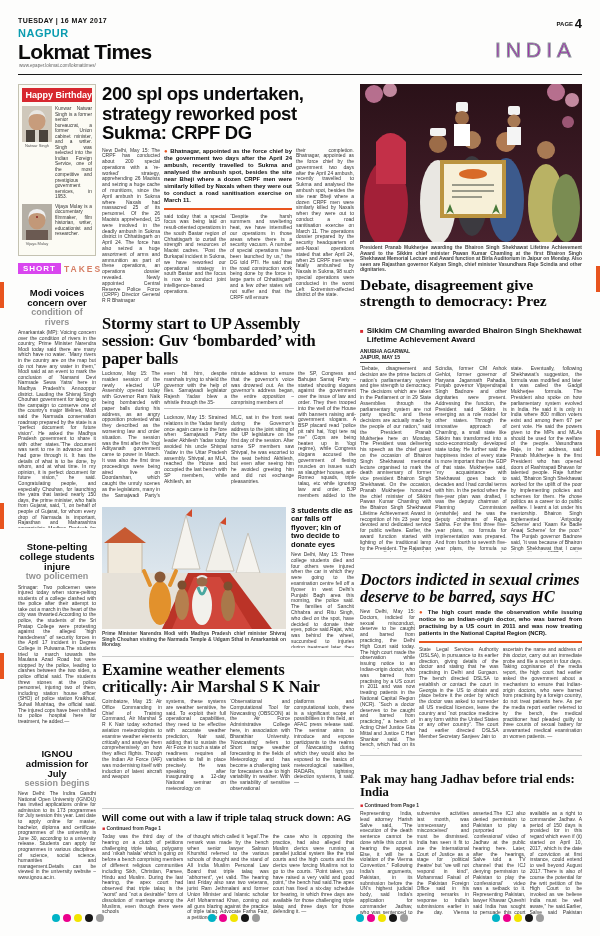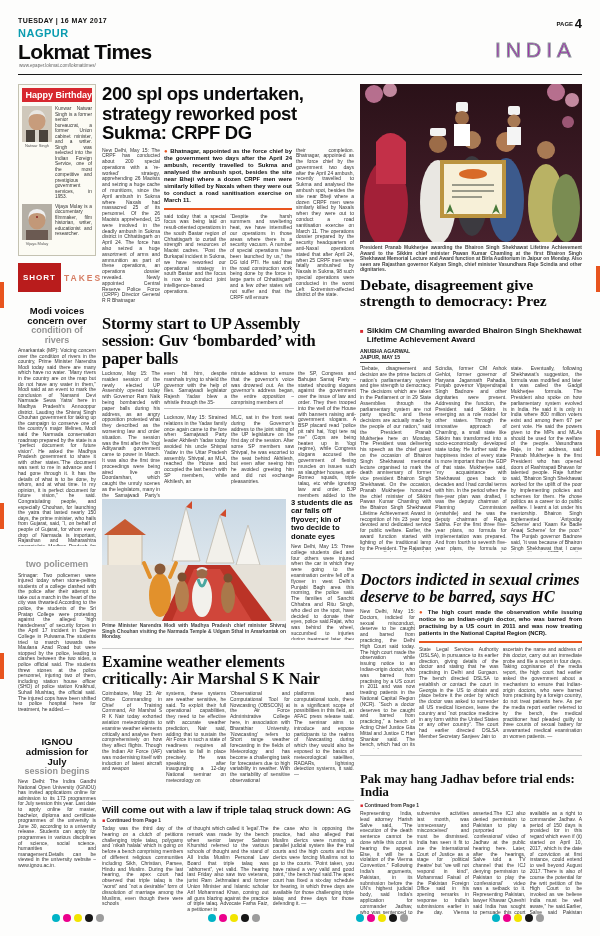--- a/index.html
+++ b/index.html
@@ -25,21 +25,21 @@
   .cols{display:flex;gap:4px;}
   .cols>div{flex:1;overflow:hidden;}
   
   .bd-box{border:1px solid #c4c2b2;background:#fcfbf4;padding:3px;height:164px;overflow:hidden;}
   .bd-title{background:#d7282f;color:#fff;font-size:9px;font-weight:bold;text-align:right;padding:2px 0;}
   .bd-entry{display:flex;gap:3px;margin-top:4px;}
   .bd-photo-wrap{width:30px;flex:none;}
   .bd-cap{font-size:4px;color:#555;text-align:center;margin-top:1px;}
   .bd-text{flex:1;font-size:4.8px;line-height:5.5px;text-align:justify;color:#333;overflow:hidden;}
   .stk-row{display:flex;align-items:center;margin-top:7px;}
-  .stk-a{background:#b91c1c;color:#fff;font-size:8px;font-weight:bold;padding:10px 5px;letter-spacing:1px;}
+  .stk-a{background:#d946ef;color:#fff;font-size:8px;font-weight:bold;padding:1px 5px;letter-spacing:1px;}
   .stk-b{color:#d0684a;font-size:8.5px;font-weight:bold;letter-spacing:2px;padding-left:3px;opacity:.85;}
   .side-art{margin-top:14px;}
   .side-h1{font-size:9.5px;font-weight:bold;line-height:10px;text-align:center;color:#0d0d0d;}
   .side-h2{font-size:9px;font-weight:bold;line-height:9.5px;text-align:center;color:#939393;}
   .side-body{margin-top:3px;font-size:5px;line-height:5.6px;text-align:justify;color:#333;overflow:hidden;}
   
   .crpf-hl{font-size:18.5px;font-weight:bold;line-height:19.5px;letter-spacing:-.4px;color:#0a0a0a;}
   .crpf-body{margin-top:5px;height:160px;display:flex;gap:4px;}
   .nw-col{width:58px;flex:none;overflow:hidden;}
   .mid-col{width:128px;flex:none;display:flex;flex-direction:column;}
@@ -49,21 +49,21 @@
   .mid-two{display:flex;gap:4px;flex:1;overflow:hidden;}
   .mid-two>div{flex:1;overflow:hidden;}
   .serif-hl{font-family:"Liberation Serif",serif;font-weight:bold;color:#0a0a0a;}
   .stormy{margin-top:7px;}
   .stormy-hl{font-size:16.5px;line-height:17.5px;letter-spacing:-.2px;}
   .stormy-body{margin-top:4px;height:128px;display:flex;gap:4px;}
   .spfeud{border-top:.5px solid #bbb;padding-top:3px;margin-top:3px;flex:1;overflow:hidden;}
   .spfeud-hl{font-size:8.6px;font-weight:bold;line-height:9.5px;color:#0c0c0c;}
   .spfeud-cols{display:flex;gap:4px;margin-top:3px;overflow:hidden;}
   .spfeud-cols>div{flex:1;overflow:hidden;}
-  .photo-row{display:flex;gap:5px;}
+  .photo-row{margin-top:8px;display:flex;gap:5px;}
   .mphoto-wrap{width:184px;flex:none;}
   .caption{font-size:4.9px;line-height:5.6px;color:#444;font-weight:bold;margin-top:2px;text-align:justify;}
   .students{width:63px;flex:none;overflow:hidden;}
   .students-hl{font-size:7.6px;font-weight:bold;line-height:8.4px;color:#0b0b0b;}
   .students-body{margin-top:3px;height:96px;}
   .weather{margin-top:8px;border-top:.5px solid #ccc;padding-top:4px;}
   .weather-hl{font-size:16px;line-height:17px;}
   .weather-body{margin-top:4px;height:102px;}
   .talaq{margin-top:7px;border-top:.5px solid #ccc;padding-top:4px;}
   .talaq-hl{font-size:9.6px;font-weight:bold;line-height:10px;color:#0b0b0b;}
@@ -151,20 +151,21 @@
       <span class="stk-b">TAKES</span>
     </div>
 
     <div class="side-art">
       <div class="side-h1">Modi voices concern over</div>
       <div class="side-h2">condition of rivers</div>
       <div class="side-body" style="height:198px;">Amarkantak (MP): Voicing concern over the condition of rivers in the country, Prime Minister Narendra Modi today said there are many which have no water. “Many rivers in the country are on the map but do not have any water in them,” Modi said at an event to mark the conclusion of ‘Namami Devi Narmade Sewa Yatra’ here in Madhya Pradesh’s Annooppur district. Lauding the Shivraj Singh Chouhan government for taking up the campaign to conserve one of the country’s major lifelines, Modi said the Narmada conservation roadmap prepared by the state is a “perfect document for future vision”. He asked the Madhya Pradesh government to share it with other states.“The document was sent to me in advance and I had gone through it. It has the details of what is to be done, by whom, and at what time. In my opinion, it is perfect document for future vision,” he said. Congratulating people, and especially Chouhan, for launching the yatra that lasted nearly 150 days, the prime minister, who hails from Gujarat, said, “I, on behalf of people of Gujarat, for whom every drop of Narmada is important, Rajasthan and Maharashtra congratulate Madhya Pradesh for this great initiative.”—</div>
     </div>
 
     <div class="side-art">
+      <div class="side-h1">Stone-pelting college students injure</div>
       <div class="side-h2">two policemen</div>
       <div class="side-body" style="height:150px;">Srinagar: Two policemen were injured today when stone-pelting students of a college clashed with the police after their attempt to take out a march in the heart of the city was thwarted.According to the police, the students of the Sri Pratap College were protesting against the alleged “high handedness” of security forces in the April 17 incident in Degree College in Pulwama.The students tried to march towards the Maulana Azad Road but were stopped by the police, leading to clashes between the two sides, a police official said. The students threw stones at the police personnel, injuring two of them, including station house officer (SHO) of police station Kralkhud, Suhail Mushtaq, the official said. The injured cops have been shifted to police hospital here for treatment, he added.—</div>
     </div>
 
     <div class="side-art">
       <div class="side-h1">IGNOU admission for July</div>
       <div class="side-h2">session begins</div>
       <div class="side-body" style="height:120px;">New Delhi: The Indira Gandhi National Open University (IGNOU) has invited applications online for admission to its 173 programmes for July session this year. Last date to apply online for master, bachelor, diploma and certificate programmes of the university is June 30, according to a university release. Students can apply for programmes in various disciplines of science, social science, humanities and management.Details can be viewed in the university website – www.ignou.ac.in.</div>
     </div>
   </div>

